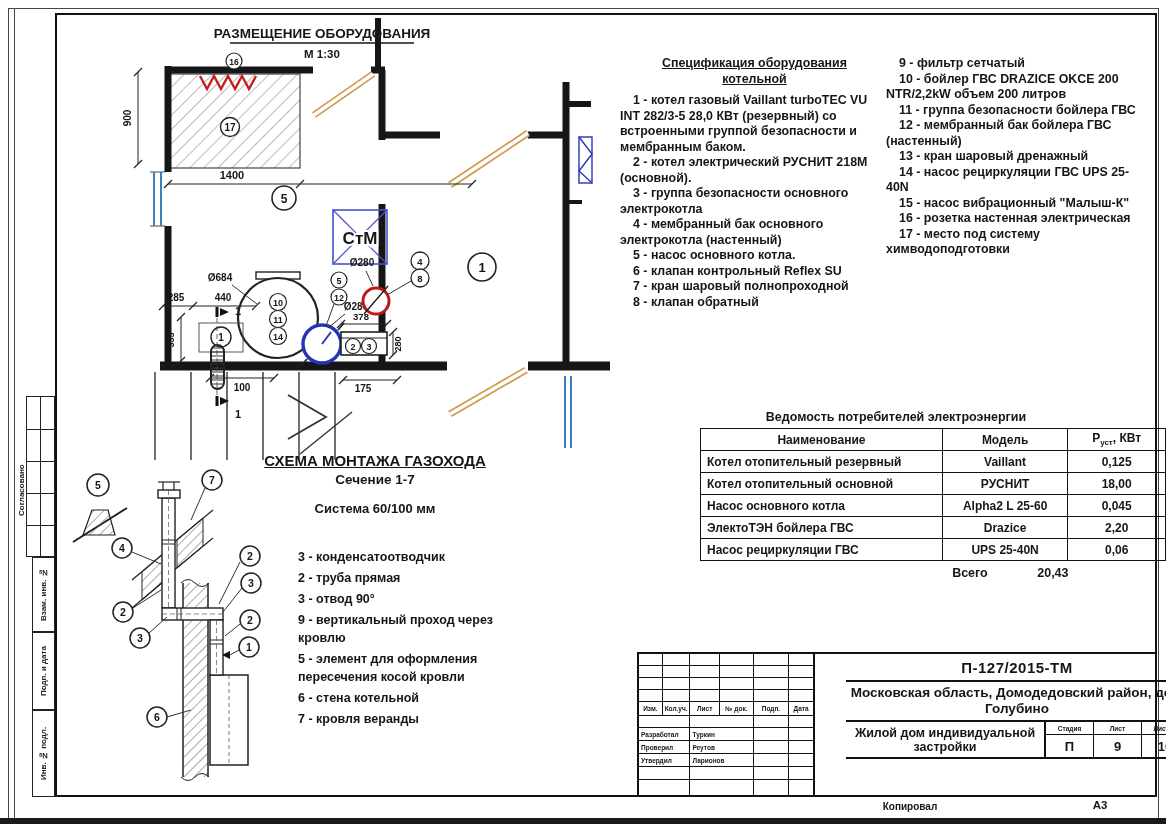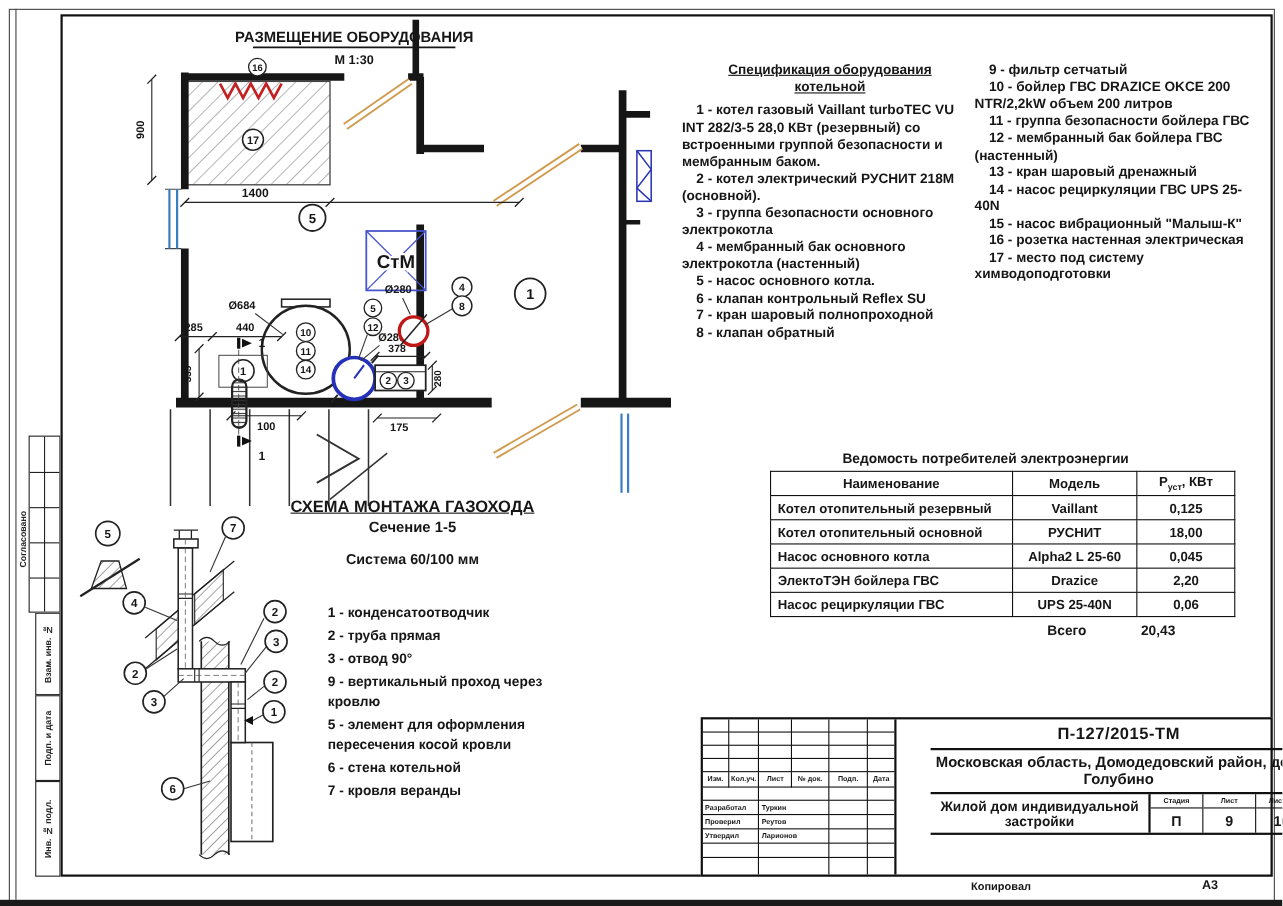--- a/index.html
+++ b/index.html
@@ -19,21 +19,21 @@
   
   .spec{left:620px;top:56px;width:522px;display:flex;gap:10px;}
   .spec-col{width:256px;}
   .spec-title{font-size:13px;font-weight:bold;text-align:center;text-decoration:underline;line-height:16px;margin:0;}
   .spec p{margin:0;font-size:12.4px;font-weight:bold;line-height:15.5px;text-indent:13px;}
   .spec .first{margin-top:6px;}
 
   
   .ptable-wrap{left:700px;top:410px;width:392px;}
   .ptable-title{font-size:12.5px;font-weight:bold;text-align:center;margin-bottom:4px;}
-  table.ptable{border-collapse:collapse;width:423px;}
+  table.ptable{border-collapse:collapse;width:466px;}
   table.ptable td,table.ptable th{border:1.6px solid #111;font-size:12px;font-weight:bold;
     padding:0 6px;height:21px;text-align:center;}
   table.ptable td.nm{text-align:left;width:205px;}
   table.ptable td.md{width:100px;}
   table.ptable td.pw{width:75px;}
   .ptotal{display:flex;width:390px;margin-top:5px;font-size:12.5px;font-weight:bold;}
   .ptotal .tlabel{width:310px;text-align:right;padding-right:28px;}
   .ptotal .tval{width:80px;text-align:center;}
 
   
@@ -437,25 +437,25 @@
       <line class="leader" x1="112" y1="277" x2="136" y2="270"></line>
       <g class="balloon">
           <circle cx="102" cy="277" r="10" stroke-width="1.5"></circle>
           <text x="102" y="281" font-size="10.5">6</text>
         </g>
     </g>
   </svg>
 
   <div class="abs flue-titles">
     <div class="t1">СХЕМА МОНТАЖА ГАЗОХОДА</div>
-    <div class="t2">Сечение 1-5</div>
+    <div class="t2">Сечение 1-7</div>
     <div class="t3">Система 60/100 мм</div>
   </div>
   <div class="abs flue-legend">
-    <p>1 - конденсатоотводчик</p>
+    <p>3 - конденсатоотводчик</p>
     <p>2 - труба прямая</p>
     <p>3 - отвод 90°</p>
     <p>9 - вертикальный проход через кровлю</p>
     <p>5 - элемент для оформления пересечения косой кровли</p>
     <p>6 - стена котельной</p>
     <p>7 - кровля веранды</p>
   </div>
 
   <div class="abs spec">
     <div class="spec-col">

